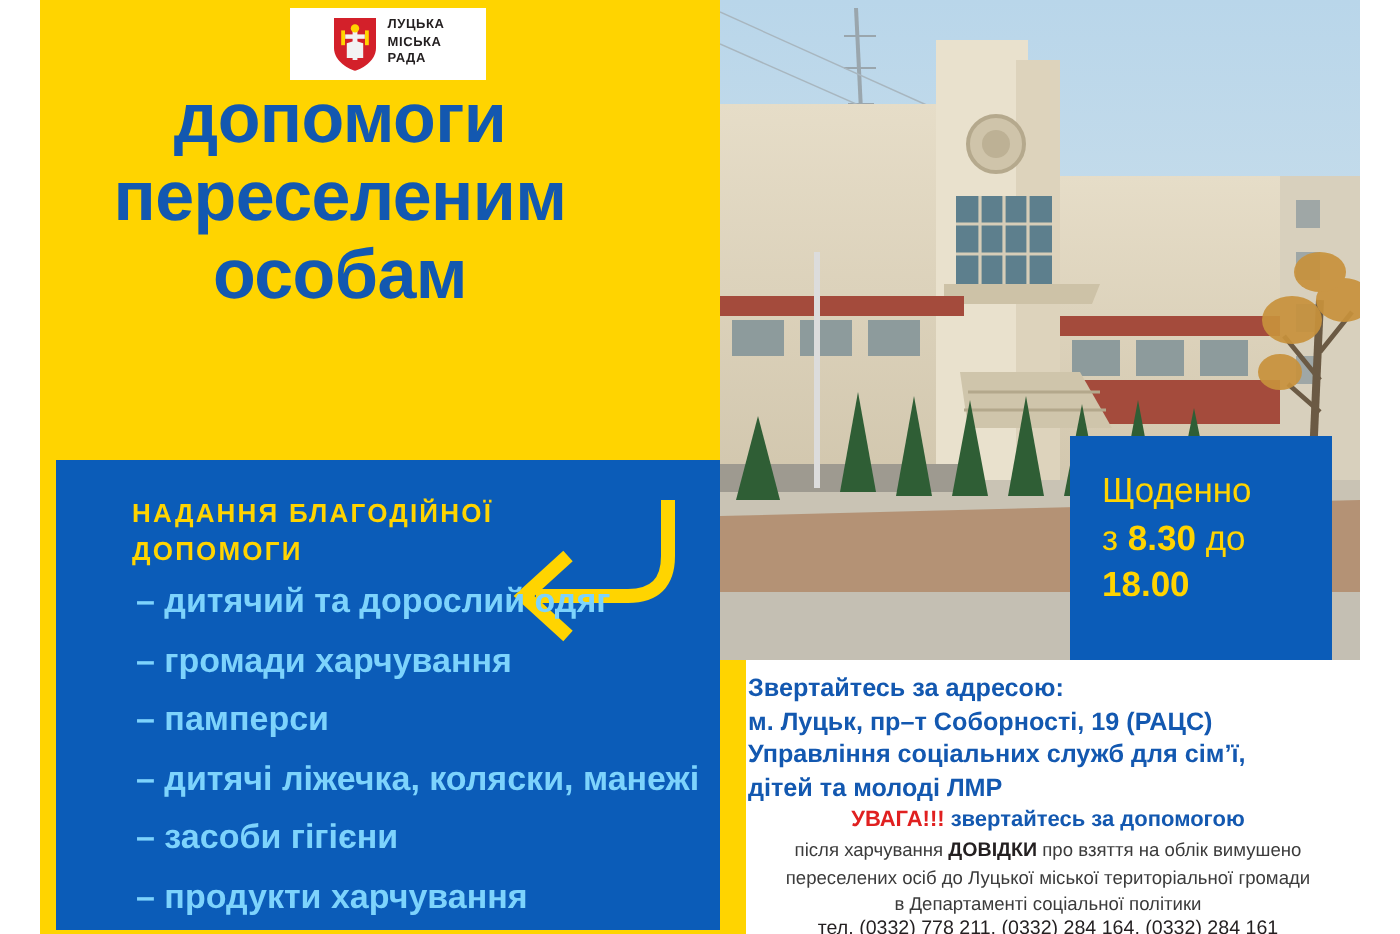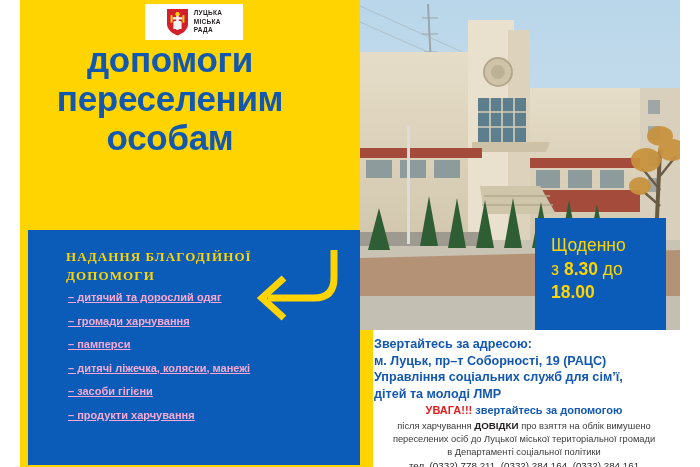--- a/index.html
+++ b/index.html
@@ -21,24 +21,24 @@
          letter-spacing:-.3px;}
   .title span{display:block;}
 
   
   .yellow-rail{position:absolute;left:20px;top:228px;width:340px;height:239px;
                background:#ffd400;}
   .blue-panel{position:absolute;left:28px;top:230px;width:332px;height:235px;
               background:#0b5cb8;overflow:hidden;}
   .list-head{position:absolute;left:38px;top:18px;width:250px;color:#ffd400;
              font-weight:bold;font-size:13px;line-height:1.45;
-             letter-spacing:1.1px;font-family:Liberation Serif, serif;}
+             letter-spacing:1.1px;}
   .items{position:absolute;left:40px;top:62px;width:280px;}
-  .item{color:#f9a8d4;font-weight:bold;font-size:11px;line-height:1;
-        margin-bottom:12.5px;white-space:nowrap;text-decoration:underline;}
+  .item{color:#7dd3fc;font-weight:bold;font-size:17px;line-height:1;
+        margin-bottom:12.5px;white-space:nowrap;}
   .arrow-svg{position:absolute;left:222px;top:18px;}
 
   
   .photo{position:absolute;left:360px;top:0;width:320px;height:330px;
          overflow:hidden;background:#bcd4e6;}
   .photo svg{display:block;}
 
   
   .schedule{position:absolute;left:535px;top:218px;width:131px;height:112px;
             background:#0b5cb8;color:#ffd400;font-size:17.5px;line-height:1.35;

